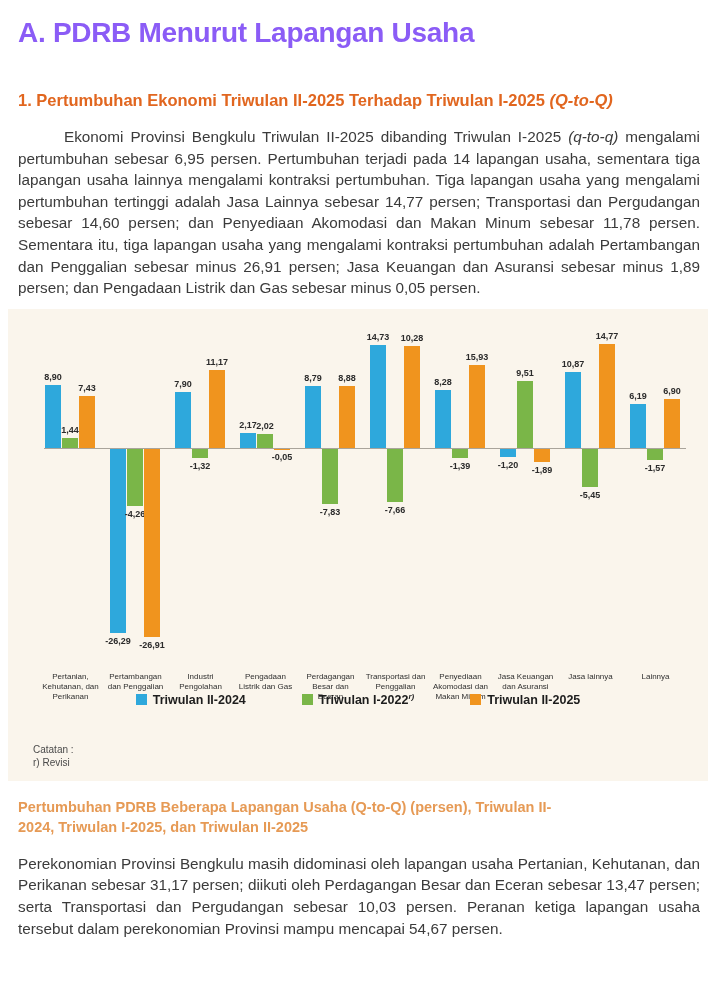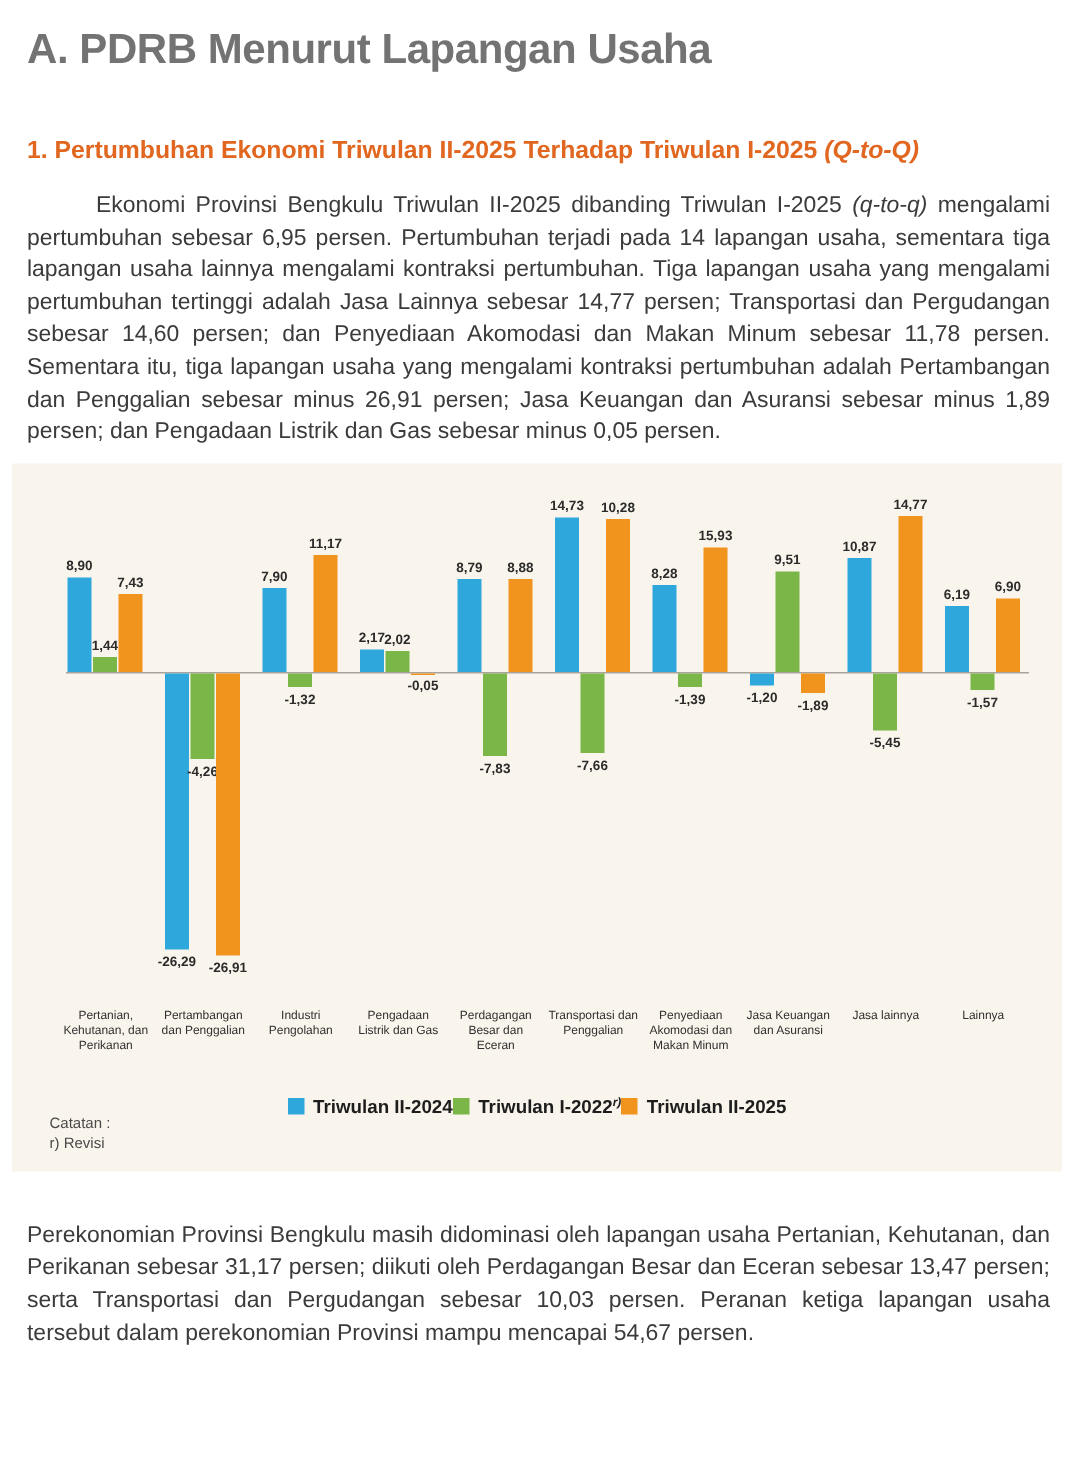--- a/index.html
+++ b/index.html
@@ -3,21 +3,21 @@
 <meta charset="utf-8">
 <style>
   html,body{margin:0;padding:0;}
   body{
     width:720px;height:982px;background:#ffffff;position:relative;overflow:hidden;
     font-family:"Liberation Sans", sans-serif;color:#3b3b3b;
   }
   .page{padding:14px 20px 0 18px;}
   h1{
     margin:2px 0 0 0;font-size:28px;line-height:34px;font-weight:700;
-    color:#737373;letter-spacing:-0.3px;
+    color:#8b5cf6;letter-spacing:-0.3px;
   }
   h2{
     margin:40px 0 0 0;font-size:16.5px;line-height:20px;font-weight:700;color:#E1661F;
   }
   h2 .suffix{font-style:italic;font-weight:600;}
   p.para{
     margin:16px 0 0 0;text-align:justify;font-size:15.3px;line-height:21.6px;color:#3b3b3b;
   }
   p.para.indent{text-indent:46px;}
   .ital{font-style:italic;}
@@ -32,21 +32,21 @@
   .bar{position:absolute;width:16px;}
   .val{
     position:absolute;transform:translateX(-50%);font-size:9px;font-weight:700;
     color:#2b2b2b;white-space:nowrap;
   }
   .cats{position:absolute;left:30px;right:20px;top:363px;display:flex;}
   .cat{
     flex:1;text-align:center;font-size:8px;line-height:10px;color:#2f2f2f;padding:0 2px;
   }
   .legend{
-    position:absolute;left:0;right:0;top:421px;display:flex;justify-content:center;align-items:center;
+    position:absolute;left:0;right:0;top:383px;display:flex;justify-content:center;gap:56px;align-items:center;
   }
   .legend-item{display:flex;align-items:center;gap:6px;}
   .legend-swatch{width:11px;height:11px;display:inline-block;}
   .legend-label{font-size:12.5px;font-weight:700;color:#1d1d1d;}
   .legend-label sup{font-size:8px;font-style:italic;}
   .notes{position:absolute;left:25px;top:434px;font-size:10px;line-height:13px;color:#4a4a4a;}
 
   
   .figure-caption{
     display:flex;margin:16px 0 0 0;color:#E69A55;font-weight:700;font-size:14.5px;line-height:20px;
@@ -175,17 +175,18 @@
         <span class="legend-label"><span>Triwulan II-2025</span><sup></sup></span>
       </div>
     </div>
     <div class="notes">
       <div>Catatan :</div>
       <div>r) Revisi</div>
     </div>
   </div>
 
   <div class="figure-caption">
+    <span class="fig-text">Pertumbuhan PDRB Beberapa Lapangan Usaha (Q-to-Q) (persen), Triwulan II-2024, Triwulan I-2025, dan Triwulan II-2025</span>
   </div>
 
   <p class="para">Perekonomian Provinsi Bengkulu masih didominasi oleh lapangan usaha Pertanian, Kehutanan, dan Perikanan sebesar 31,17 persen; diikuti oleh Perdagangan Besar dan Eceran sebesar 13,47 persen; serta Transportasi dan Pergudangan sebesar 10,03 persen. Peranan ketiga lapangan usaha tersebut dalam perekonomian Provinsi mampu mencapai 54,67 persen.</p>
 
 </div>
 
 </body></html>

